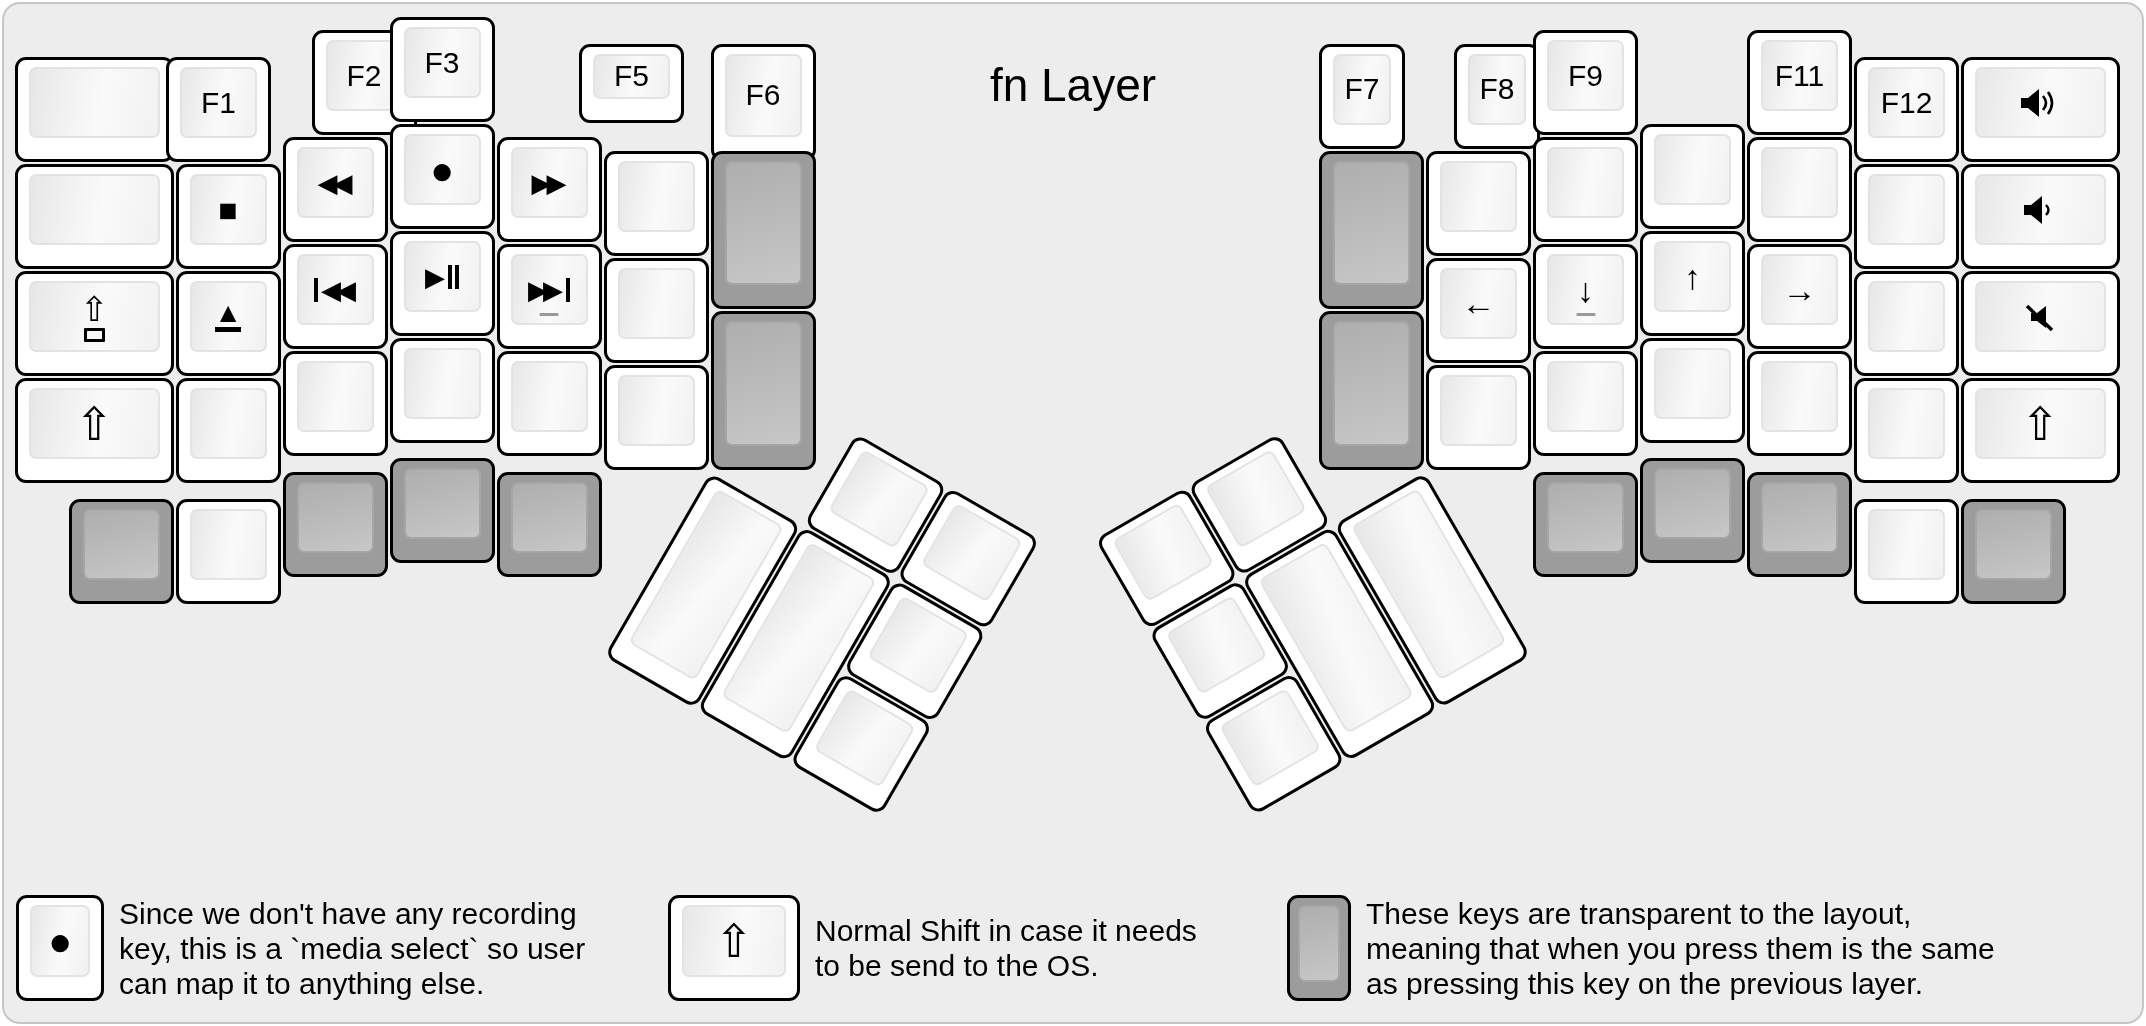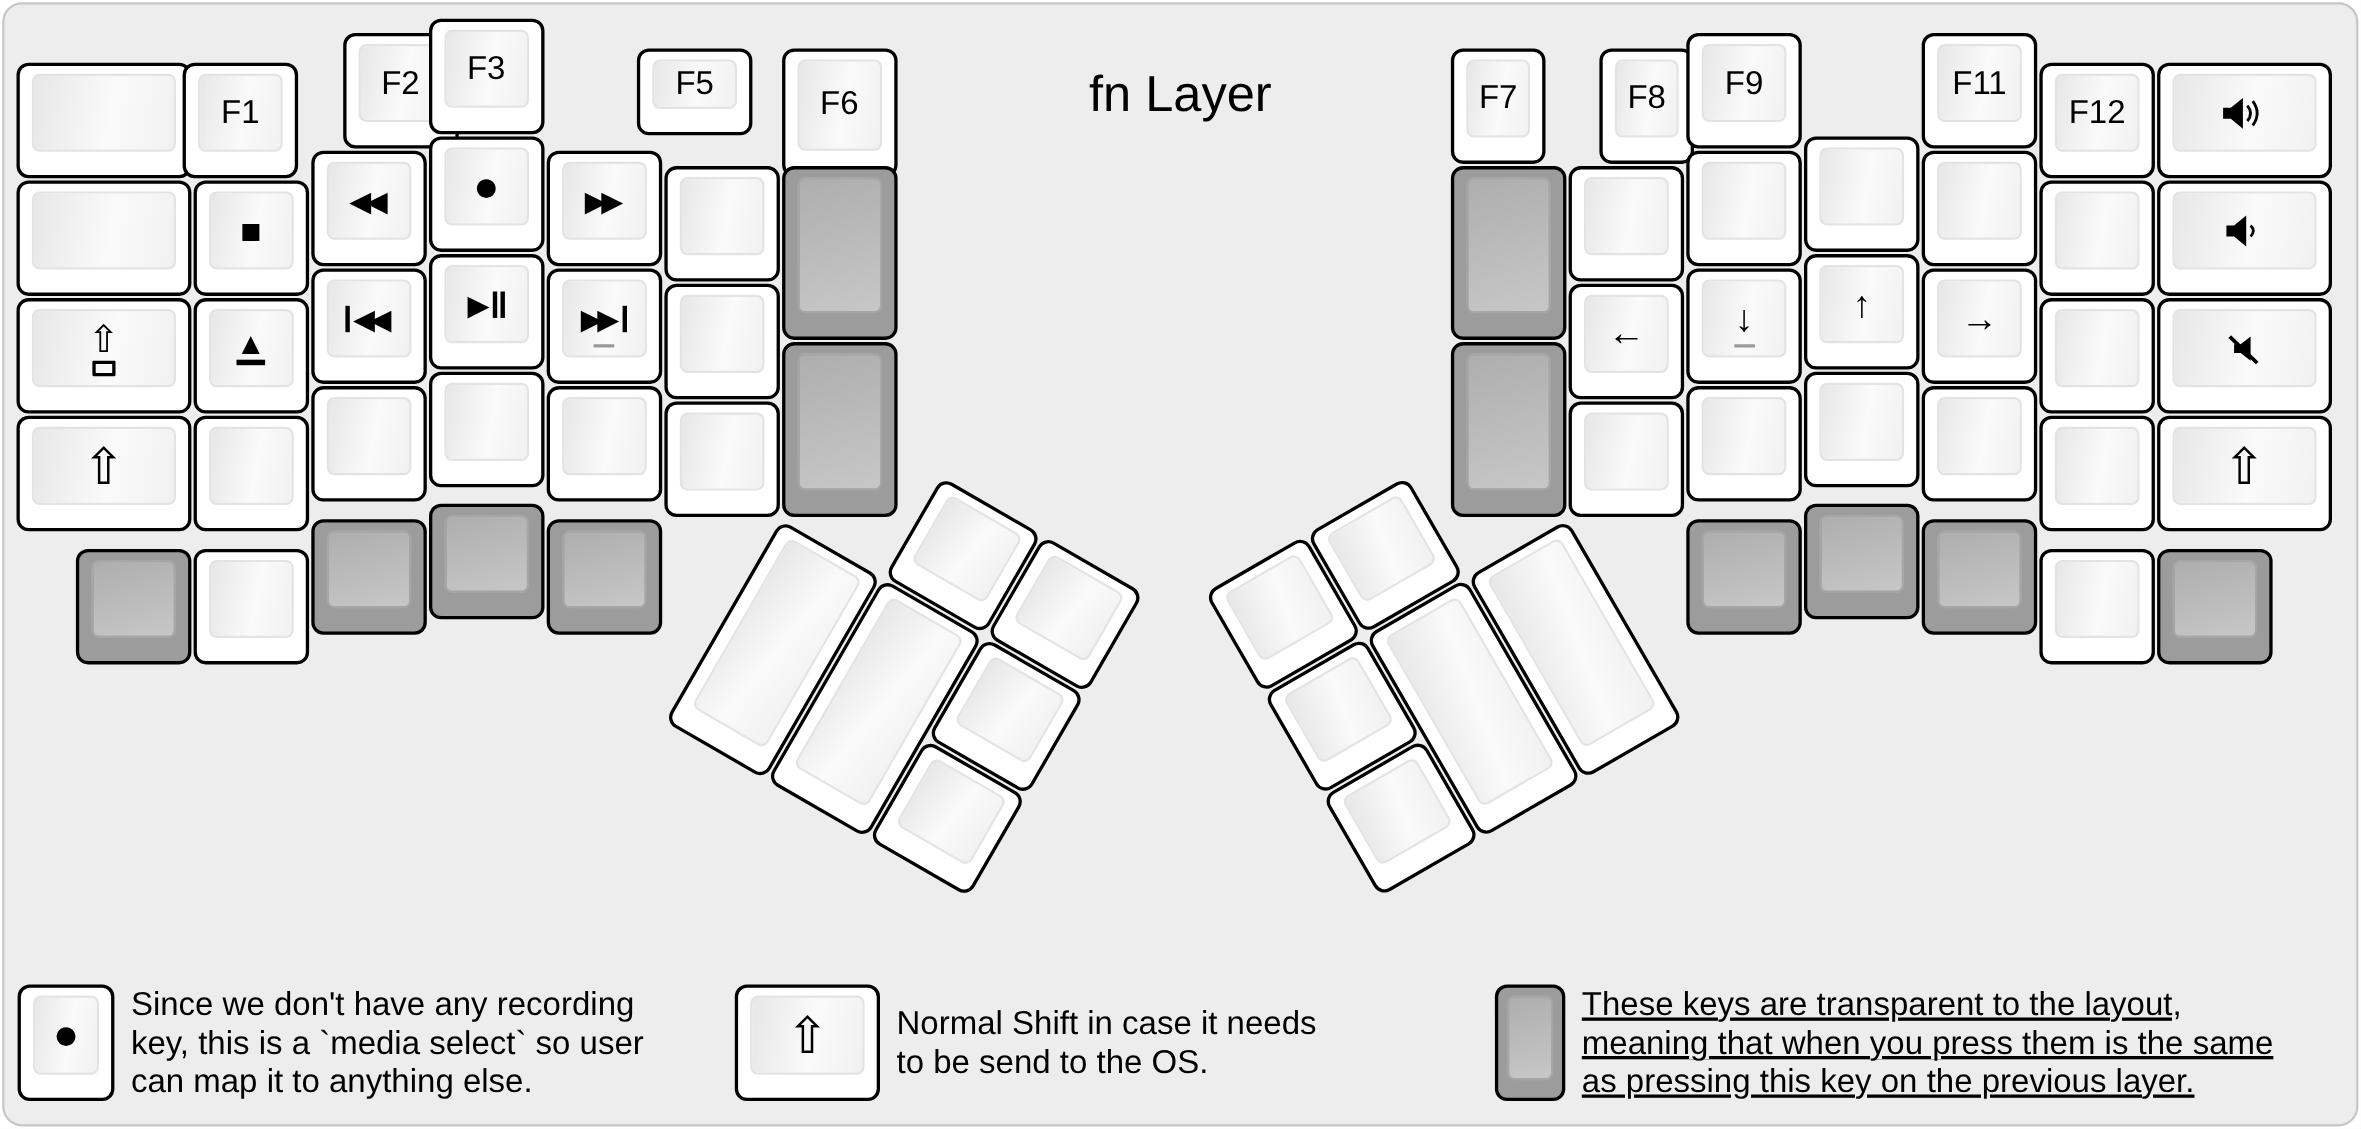--- a/index.html
+++ b/index.html
@@ -30,21 +30,21 @@
   .arrow{font-size:34px;line-height:1;}
   .shift-g{font-size:46px;line-height:1;}
   .caps{display:flex;flex-direction:column;align-items:center;}
   .caps .shift-g{font-size:34px;}
   .caps-bar{width:15px;height:8px;border:3px solid #000;border-radius:1px;margin-top:2px;}
   .homing{position:absolute;bottom:7px;left:50%;transform:translateX(-50%);
           width:19px;height:3px;background:#999;border-radius:1px;}
   .thumb-group{position:absolute;width:0;height:0;}
   
   .legend{position:absolute;top:895px;display:flex;align-items:center;gap:15px;}
-  #legend-1{left:16px;} #legend-2{left:668px;} #legend-3{left:1359px;text-decoration:underline;}
+  #legend-1{left:16px;} #legend-2{left:668px;} #legend-3{left:1287px;}
   .legend .key{position:relative;flex:none;display:block;}
   #legend-1 .key{width:88px;height:106px;}
   #legend-2 .key{width:132px;height:106px;}
   #legend-3 .key{width:64px;height:106px;}
   #legend-3 .keytop{left:8px;right:8px;top:7px;bottom:16px;}
   .legend-text{font-size:30px;line-height:35px;white-space:pre-line;color:#000;}
 </style>
 </head>
 <body>
 

